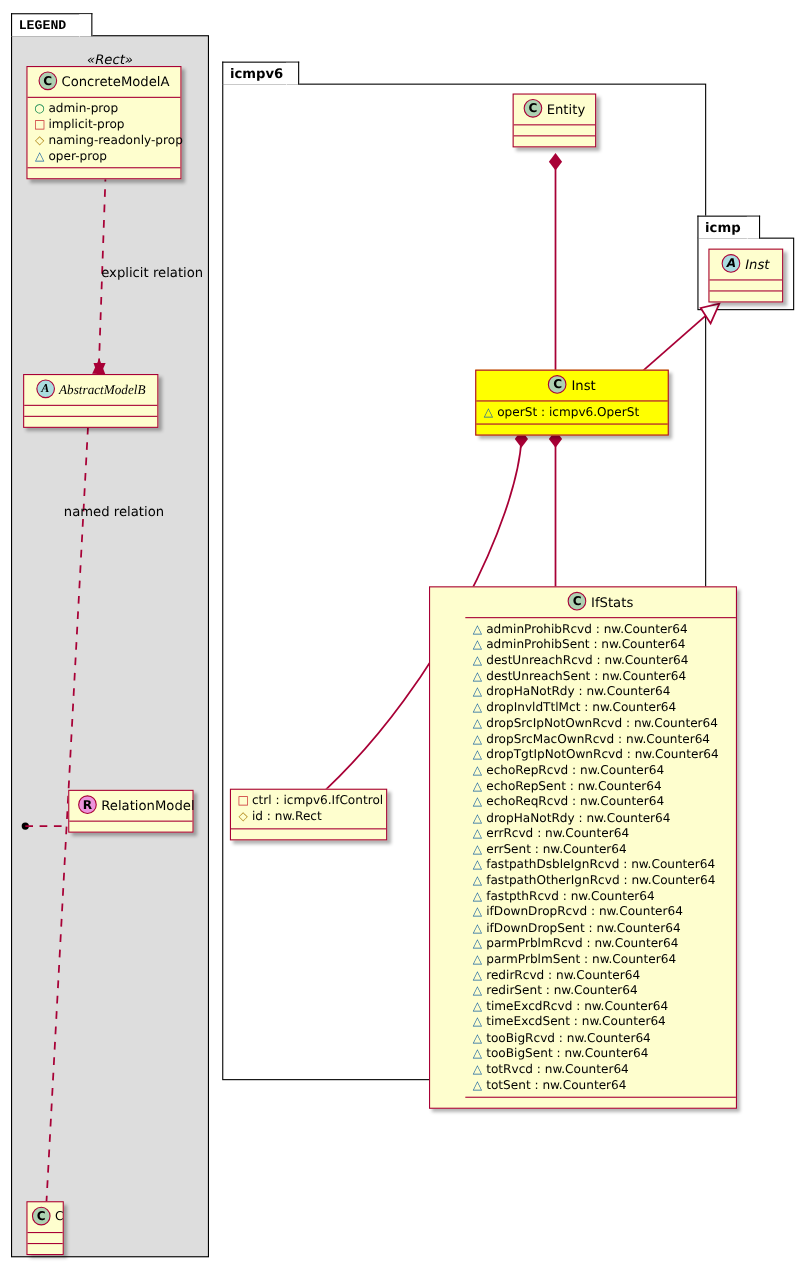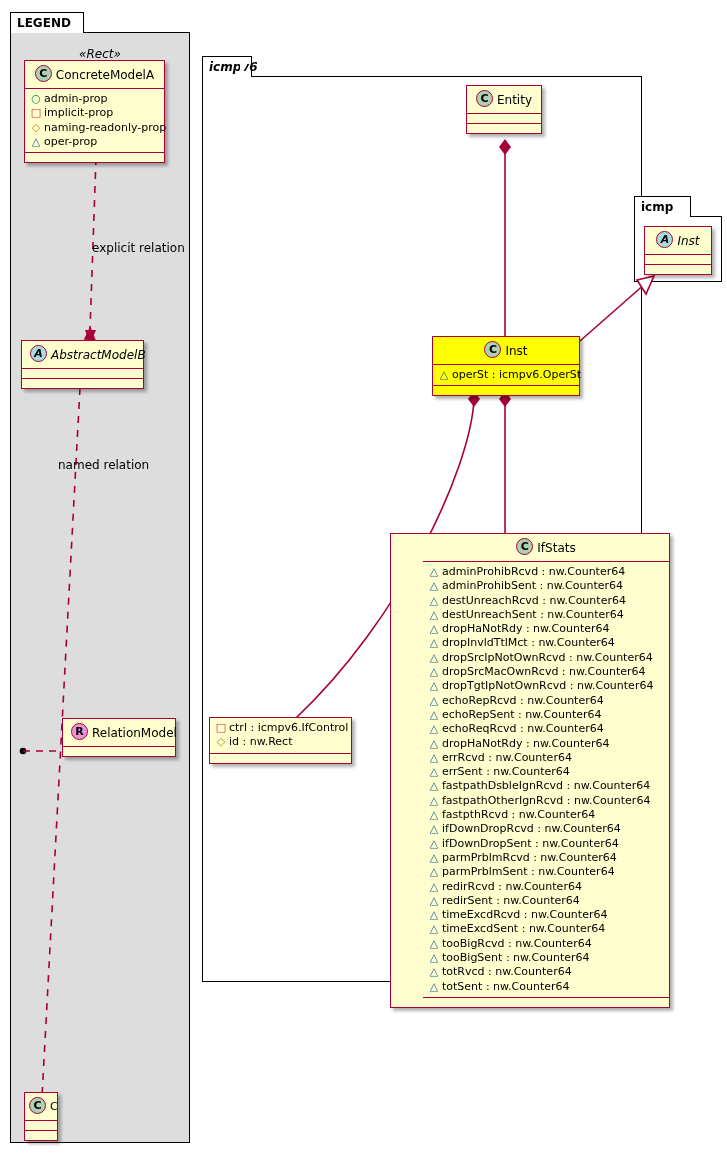--- a/index.html
+++ b/index.html
@@ -128,21 +128,21 @@
   </g>
 
   
   <g>
     <line x1="505" y1="400" x2="505" y2="534" stroke="#A80036" stroke-width="1.6"></line>
     <path d="M505,391 L511,399 L505,407 L499,399 Z" fill="#A80036"></path>
   </g>
 </svg>
 
 <div class="pkg" id="legend-pkg" style="left:10px;top:12px;width:180px;height:1131px;">
-  <div class="pkg-tab" style="width:74px;">LEGEND</div>
+  <div class="pkg-tab" style="width:74px;font-family:Liberation Mono, monospace;">LEGEND</div>
   <div class="pkg-body" style="top:20px;width:180px;height:1111px;"></div>
 </div>
 
 <div class="stereo" style="left:24px;top:47px;width:152px;">«Rect»</div>
 
 <div class="cls" style="left:24px;top:60px;width:141px;">
   <div class="cls-head">
     <span class="circ circ-C">C</span><span class="cname">ConcreteModelA</span>
   </div>
   <div class="cls-attrs">
@@ -157,21 +157,21 @@
     </span>
     <span class="attr">
       <span class="vis" style="color:#1963A0">△</span><span>oper-prop</span>
     </span>
   </div>
   <div class="cls-foot"></div>
 </div>
 
 <div class="edge-label" style="left:92px;top:241px;">explicit relation</div>
 
-<div class="cls" style="left:21px;top:340px;width:123px;">
+<div class="cls" style="left:21px;top:340px;width:123px;font-family:Liberation Serif, serif;">
   <div class="cls-head abstract">
     <span class="circ circ-A">A</span><span class="cname">AbstractModelB</span>
   </div>
   <div class="cls-attrs empty"></div>
   <div class="cls-foot"></div>
 </div>
 
 <div class="edge-label" style="left:58px;top:458px;">named relation</div>
 
 <div class="cls" style="left:62px;top:718px;width:114px;">
@@ -183,21 +183,21 @@
 
 <div class="cls" style="left:24px;top:1092px;width:34px;">
   <div class="cls-head" style="padding:5px 4px;text-align:left;">
     <span class="circ circ-C">C</span><span class="cname" style="font-size:11px;">C</span>
   </div>
   <div class="cls-attrs empty"></div>
   <div class="cls-foot"></div>
 </div>
 
 <div class="pkg" id="icmpv6-pkg" style="left:202px;top:56px;width:440px;height:926px;">
-  <div class="pkg-tab" style="width:50px;font-style:italic;">icmpv6</div>
+  <div class="pkg-tab" style="width:70px;">icmpv6</div>
   <div class="pkg-body" style="top:20px;width:440px;height:906px;"></div>
 </div>
 
 <div class="pkg" id="icmp-pkg" style="left:634px;top:196px;width:88px;height:86px;">
   <div class="pkg-tab" style="width:57px;">icmp</div>
   <div class="pkg-body" style="top:20px;width:88px;height:66px;"></div>
 </div>
 
 <div class="cls" style="left:466px;top:85px;width:76px;">
   <div class="cls-head">
@@ -208,21 +208,21 @@
 </div>
 
 <div class="cls" style="left:644px;top:226px;width:68px;">
   <div class="cls-head abstract" style="padding:5px 4px;">
     <span class="circ circ-A">A</span><span class="cname">Inst</span>
   </div>
   <div class="cls-attrs empty"></div>
   <div class="cls-foot"></div>
 </div>
 
-<div class="cls highlight" style="left:432px;top:336px;width:148px;">
+<div class="cls highlight" style="left:432px;top:336px;width:176px;">
   <div class="cls-head">
     <span class="circ circ-C">C</span><span class="cname">Inst</span>
   </div>
   <div class="cls-attrs">
     <span class="attr">
       <span class="vis" style="color:#1963A0">△</span><span>operSt : icmpv6.OperSt</span>
     </span>
   </div>
   <div class="cls-foot"></div>
 </div>

